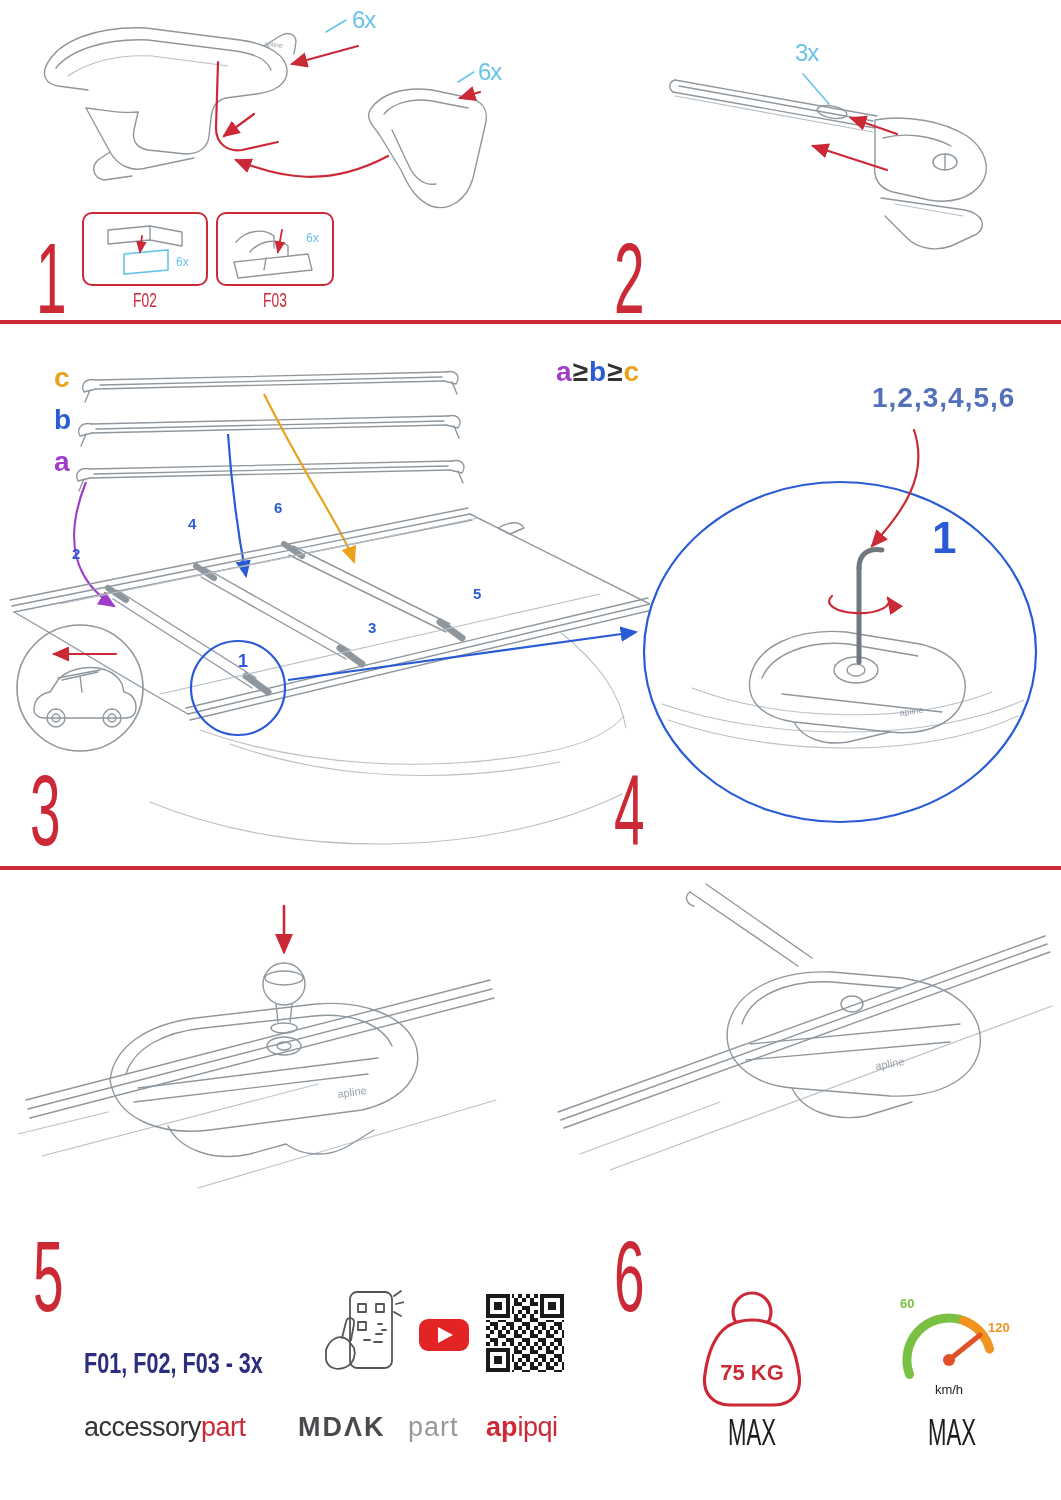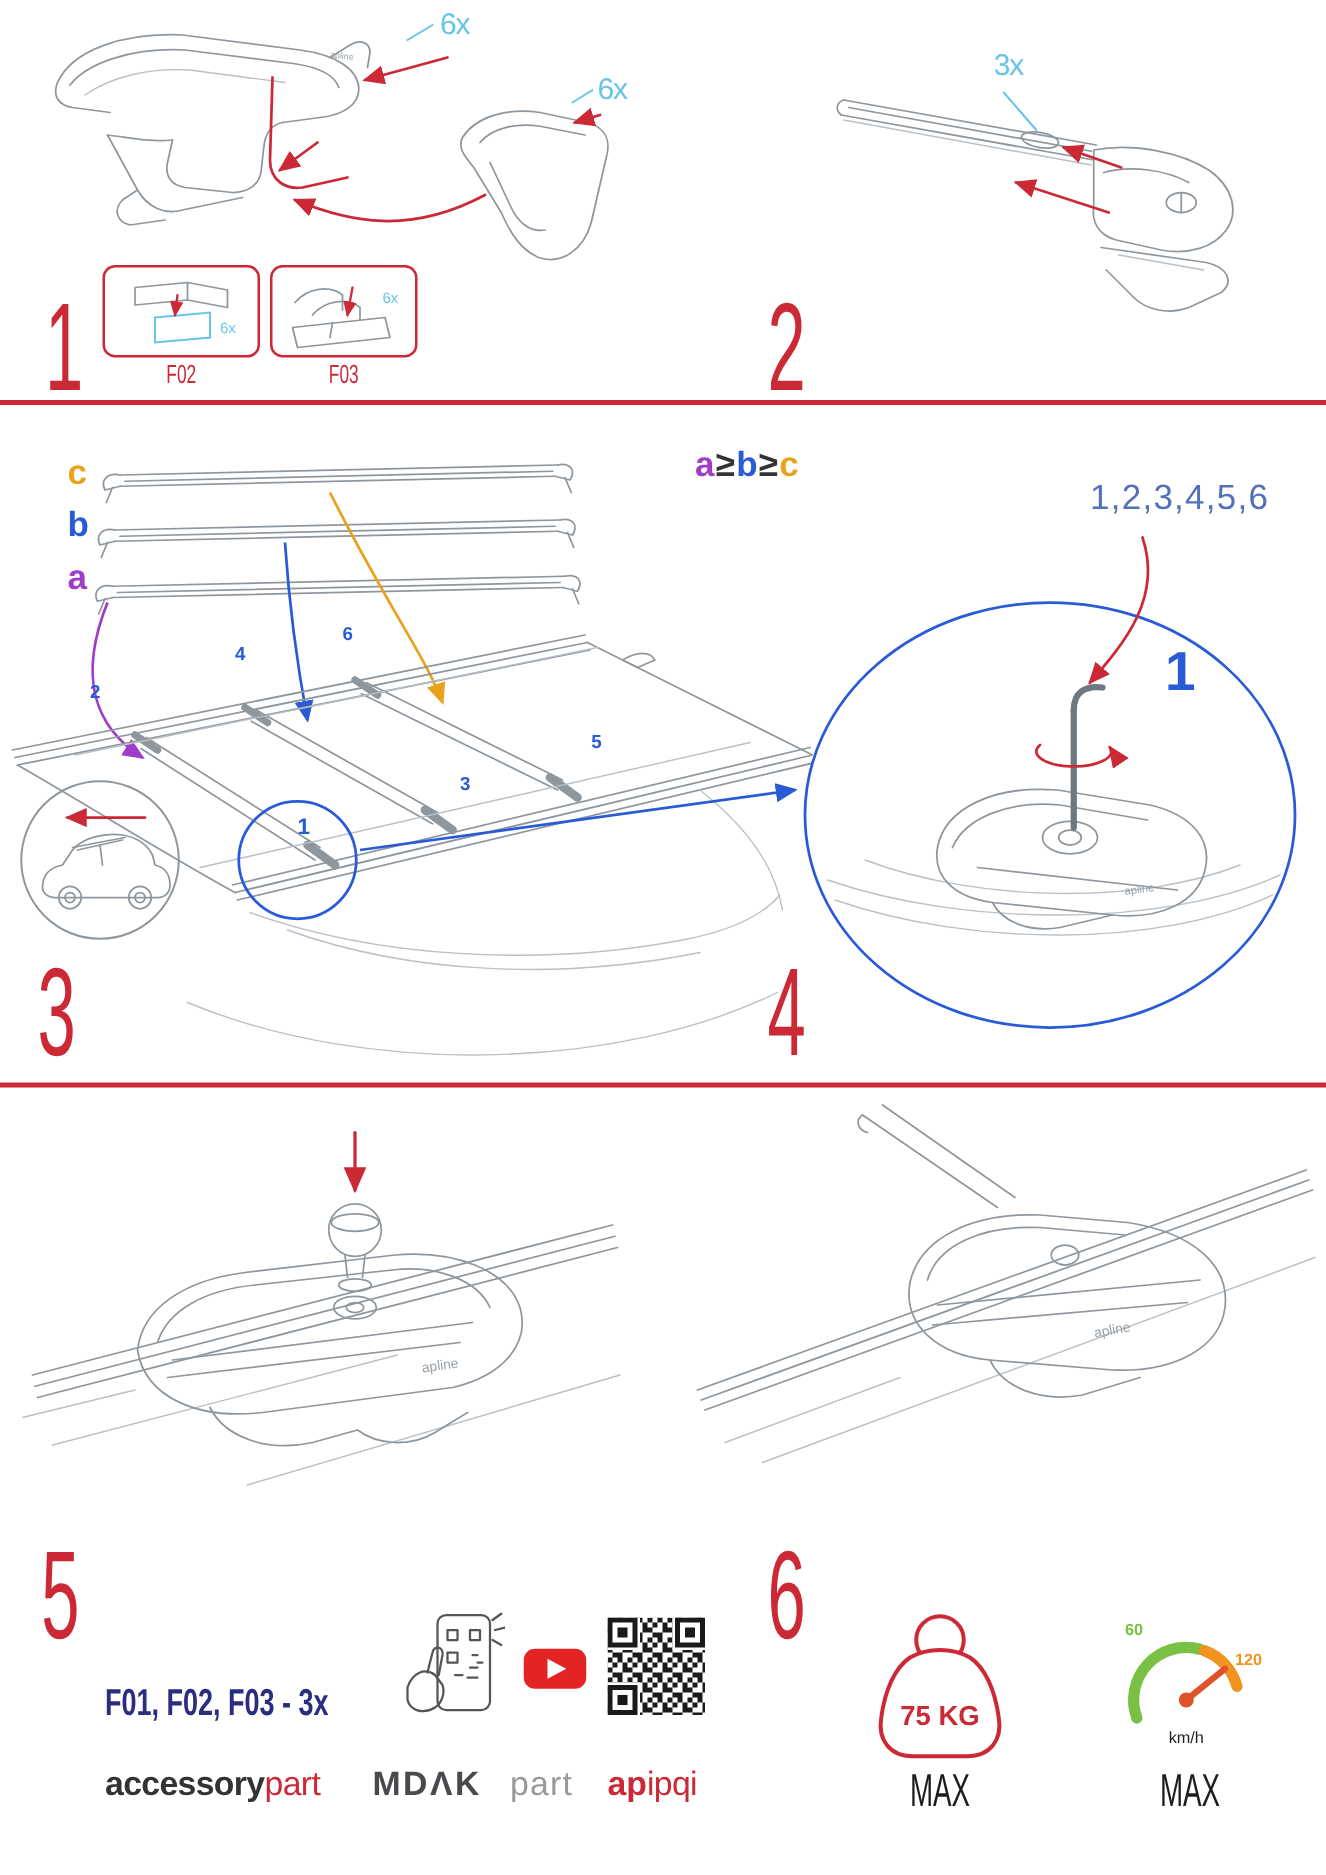--- a/index.html
+++ b/index.html
@@ -16,28 +16,28 @@
             transform:scaleX(.55);transform-origin:left top;white-space:nowrap}
   .qty-label{position:absolute;color:var(--cyan);font-size:24px;font-weight:400;letter-spacing:-1px}
   .part-code{position:absolute;color:var(--red);font-size:21px;font-weight:400;width:100px;text-align:center;
              transform:scaleX(.66);transform-origin:center top;display:block}
   .part-box{position:absolute;border:2px solid var(--red);border-radius:10px;background:#fff}
   .bar-letter{position:absolute;font-size:28px;font-weight:700;line-height:1}
   .pos-num{position:absolute;color:var(--blue);font-size:15px;font-weight:700;line-height:1}
   .pos-num.big{font-size:18px}
   .formula{position:absolute;font-size:28px;font-weight:700;letter-spacing:1px}
   .formula span{display:inline}
-  .seq-text{position:absolute;color:var(--seqblue);font-size:28px;font-weight:400;letter-spacing:1px}
+  .seq-text{position:absolute;color:var(--seqblue);font-size:28px;font-weight:700;letter-spacing:1px}
   .first-num{position:absolute;color:var(--blue);font-size:44px;font-weight:700;line-height:1}
   .codes-text{position:absolute;color:var(--navy);font-size:30px;font-weight:700;white-space:nowrap;
               transform:scaleX(.72);transform-origin:left top}
   .max-label{position:absolute;color:var(--ink);font-size:37px;font-weight:400;width:120px;text-align:center;
              transform:scaleX(.6);transform-origin:center top}
   .logo{position:absolute;font-size:27px;line-height:1;white-space:nowrap}
-  .logo .dark{color:#333;font-weight:700;letter-spacing:-.5px}
+  .logo .dark{color:#333;font-weight:400;letter-spacing:-.5px}
   .logo .red-bold{color:var(--red);font-weight:400;letter-spacing:-.5px}
   .logo.mdak{color:#4a4a4e;font-weight:700;letter-spacing:2px}
   .logo.ipqi{color:#97999c;font-weight:400;letter-spacing:1px}
   .logo .red-light{color:var(--red);font-weight:700}
   svg{display:block}
   svg text{font-family:"Liberation Sans",sans-serif}
   .sketch{stroke:#8f979e;fill:none;stroke-width:1.4;stroke-linecap:round;stroke-linejoin:round}
   .sketch2{stroke:#b9c0c6;fill:none;stroke-width:1.1;stroke-linecap:round;stroke-linejoin:round}
   .redln{stroke:var(--red);fill:none;stroke-width:2.2;stroke-linecap:round;stroke-linejoin:round}
   .cyanln{stroke:var(--cyan);fill:none;stroke-width:1.6;stroke-linecap:round}

